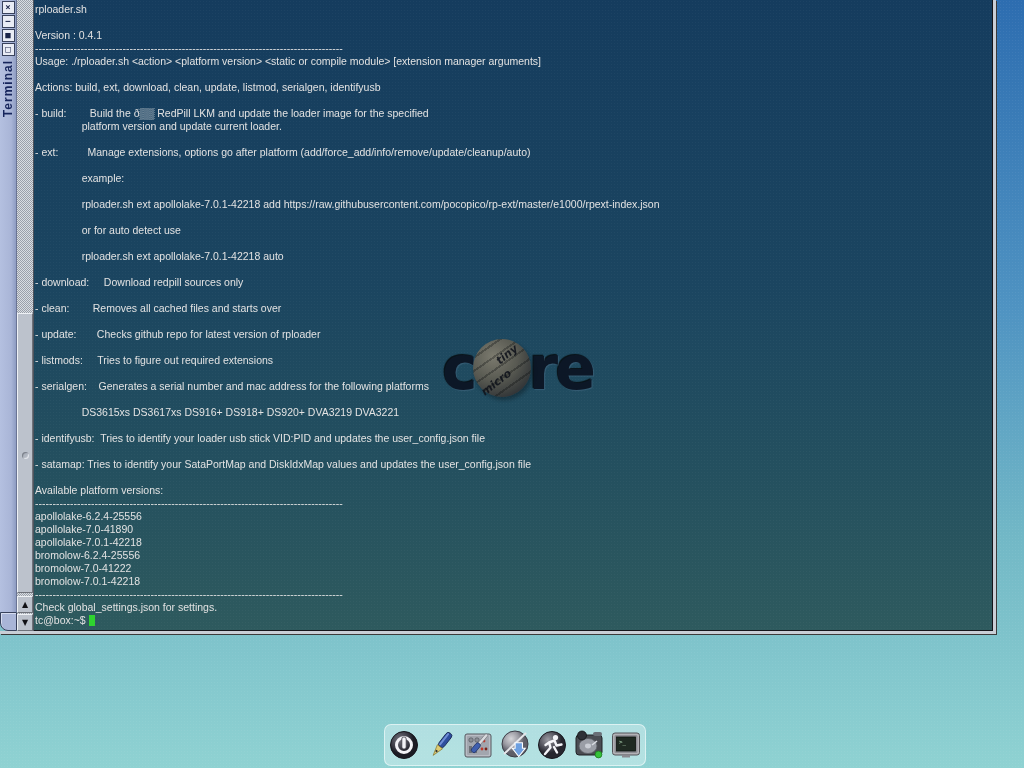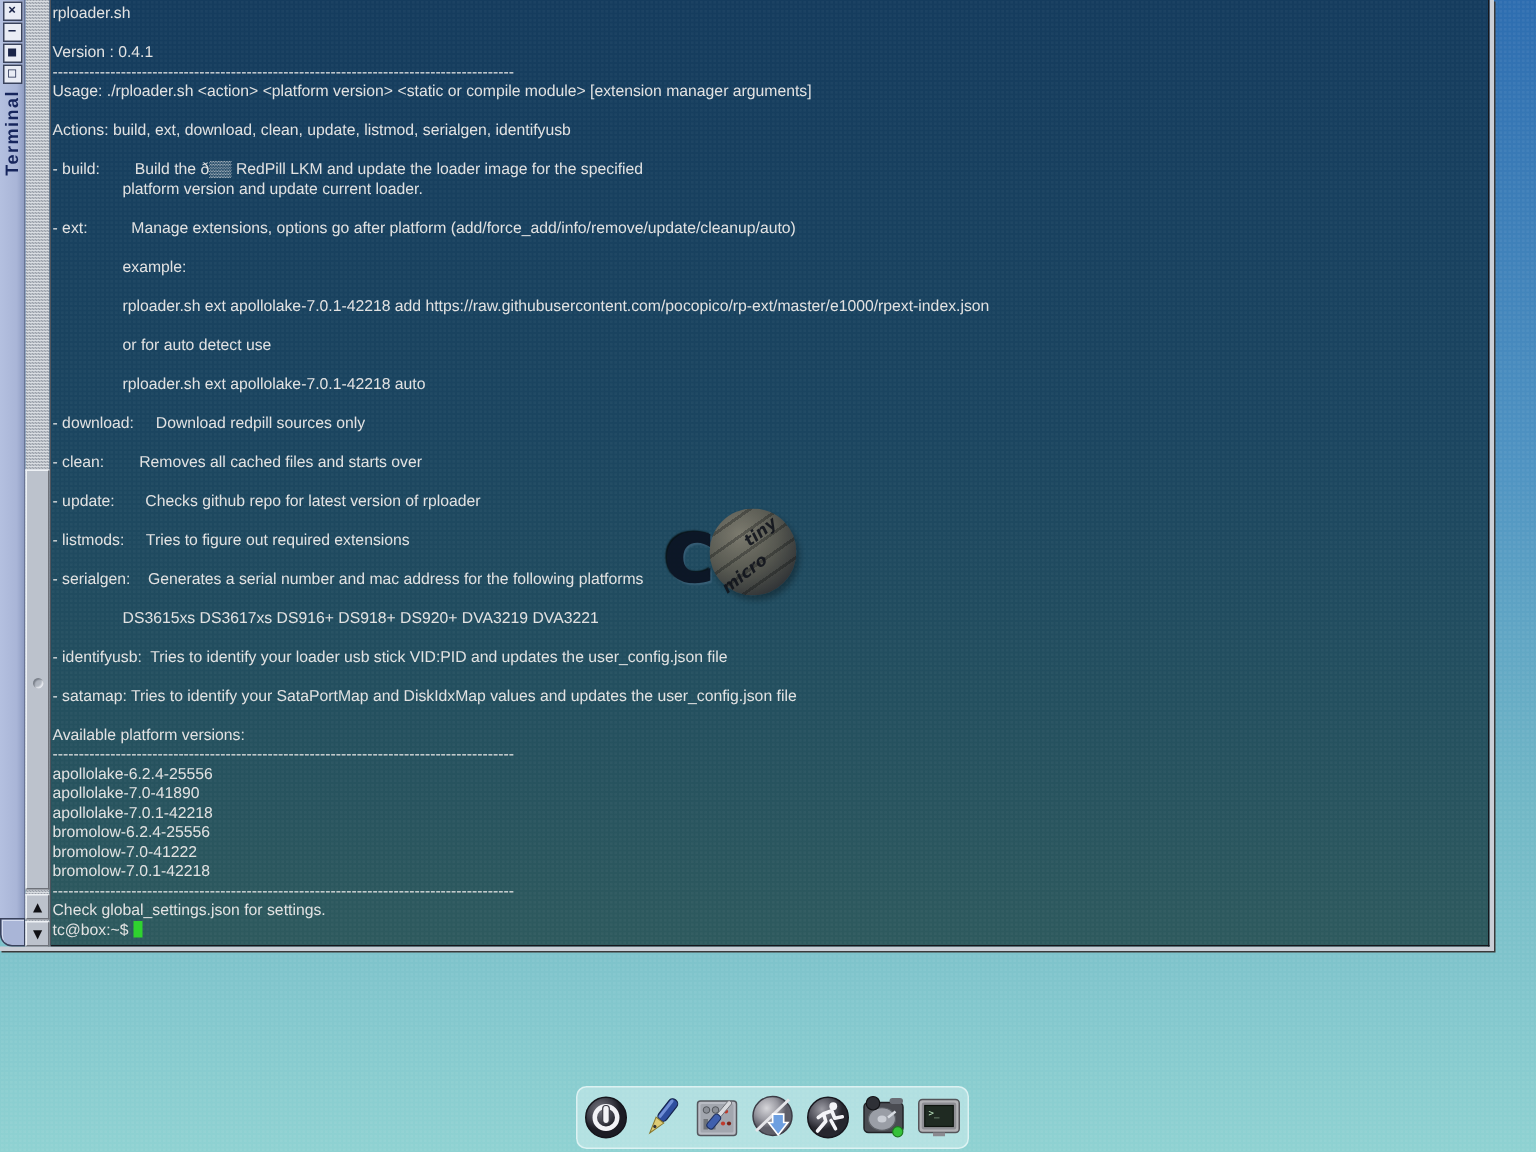--- a/index.html
+++ b/index.html
@@ -148,20 +148,21 @@
     <div class="sb-arrow sb-down">▼</div>
   </div>
 
   <div class="term-body">
     <div class="core-logo">
       <span class="core-letter">c</span>
       <span class="core-sphere">
         <span class="sphere-word top">tiny</span>
         <span class="sphere-word bottom">micro</span>
       </span>
+      <span class="core-letter">re</span>
     </div>
     <div class="term-dither"></div>
     <pre class="term-pre"><span>rploader.sh
 
 Version : 0.4.1
 ----------------------------------------------------------------------------------------
 Usage: ./rploader.sh &lt;action&gt; &lt;platform version&gt; &lt;static or compile module&gt; [extension manager arguments]
 
 Actions: build, ext, download, clean, update, listmod, serialgen, identifyusb
 

